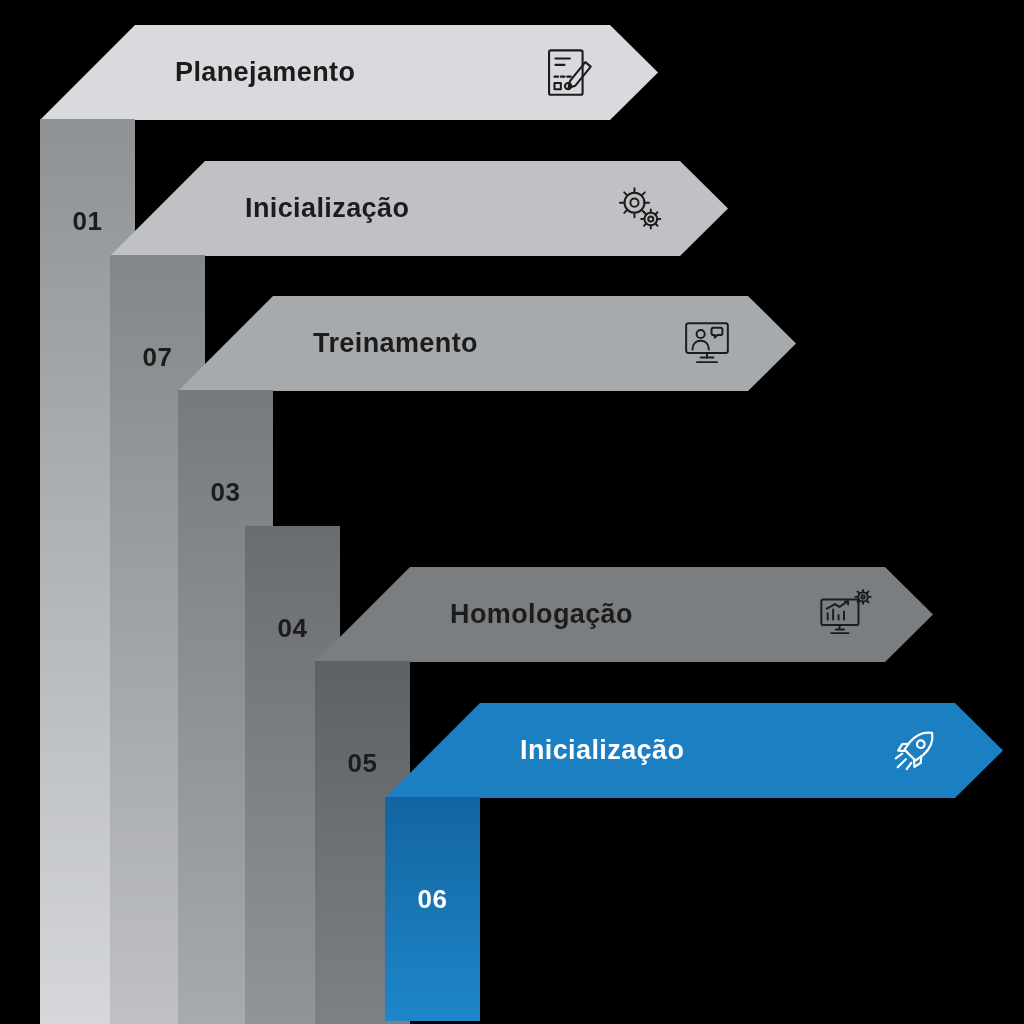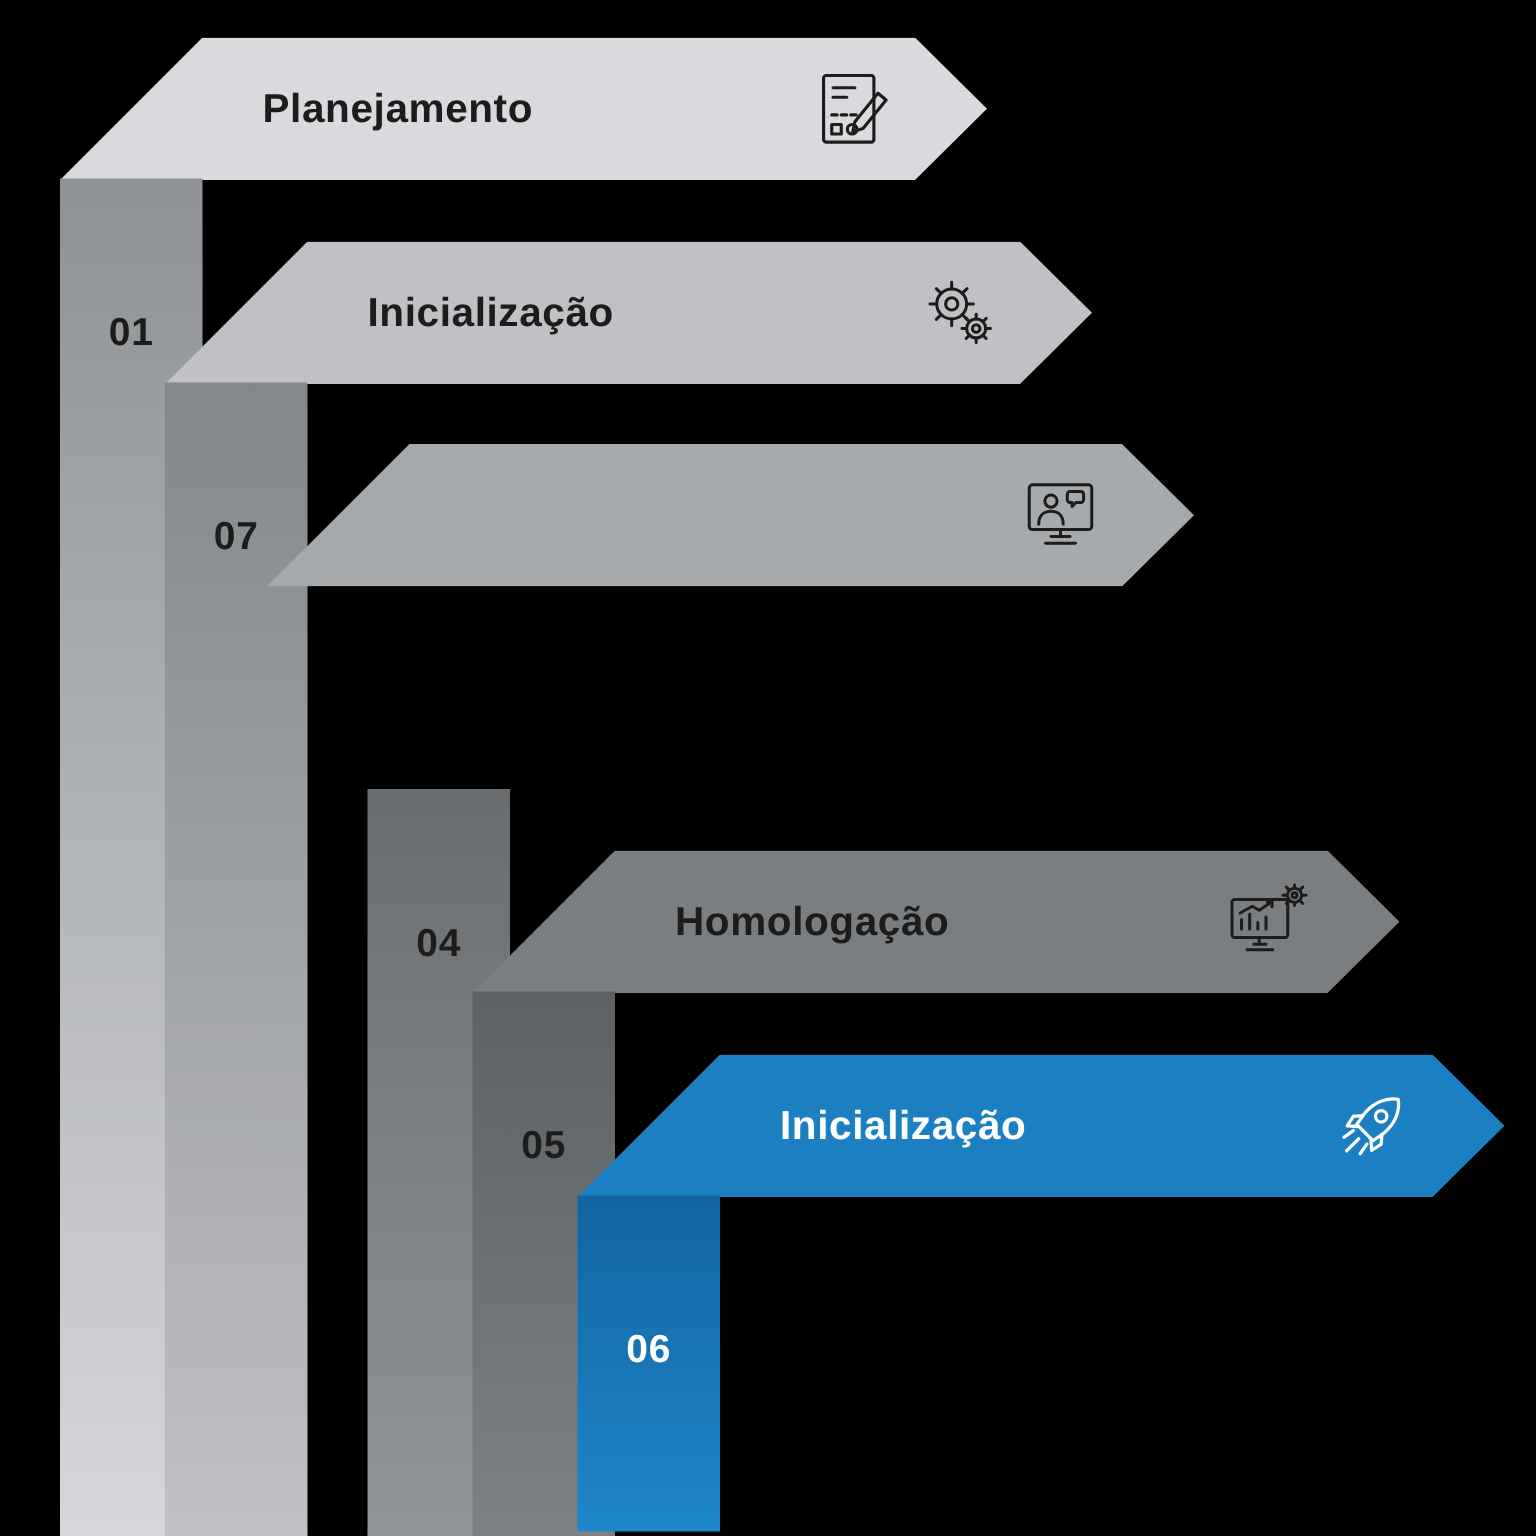--- a/index.html
+++ b/index.html
@@ -88,31 +88,35 @@
         </svg>
       </span>
     </div>
     <div class="ribbon">
       <span class="step-number">07</span>
     </div>
   </div>
 
   <div class="step step-3" style="--banner-color: #a7aaad; --ribbon-top: #777a7d; --ribbon-bottom: #a8abae; --text-color: #1c1c1c;">
     <div class="banner">
+      <span class="step-label">Treinamento</span>
       <span class="icon">
         <svg viewBox="0 0 64 64" fill="none" stroke="currentColor" stroke-width="2.2" stroke-linecap="round" stroke-linejoin="round">
           <rect x="9" y="9" width="46" height="33" rx="2.5"></rect>
           <circle cx="25" cy="21" r="4.5"></circle>
           <path d="M16 38c0-6.5 4-9.5 9-9.5s9 3 9 9.5"></path>
           <path d="M39 14h8a2 2 0 0 1 2 2v4a2 2 0 0 1-2 2h-3.5l-3 3v-3H39a2 2 0 0 1-2-2v-4a2 2 0 0 1 2-2z"></path>
           <path d="M32 42v5"></path>
             <path d="M25 47h14"></path>
             <path d="M21 52h22"></path>
         </svg>
       </span>
+    </div>
+    <div class="ribbon">
+      <span class="step-number">03</span>
     </div>
   </div>
 
   <div class="step step-4" style="--banner-color: #8f9295; --ribbon-top: #6a6d70; --ribbon-bottom: #929598; --text-color: #1c1c1c;">
     <div class="ribbon">
       <span class="step-number">04</span>
     </div>
   </div>
 
   <div class="step step-5" style="--banner-color: #7b7e81; --ribbon-top: #5e6164; --ribbon-bottom: #7e8184; --text-color: #1c1c1c;">

